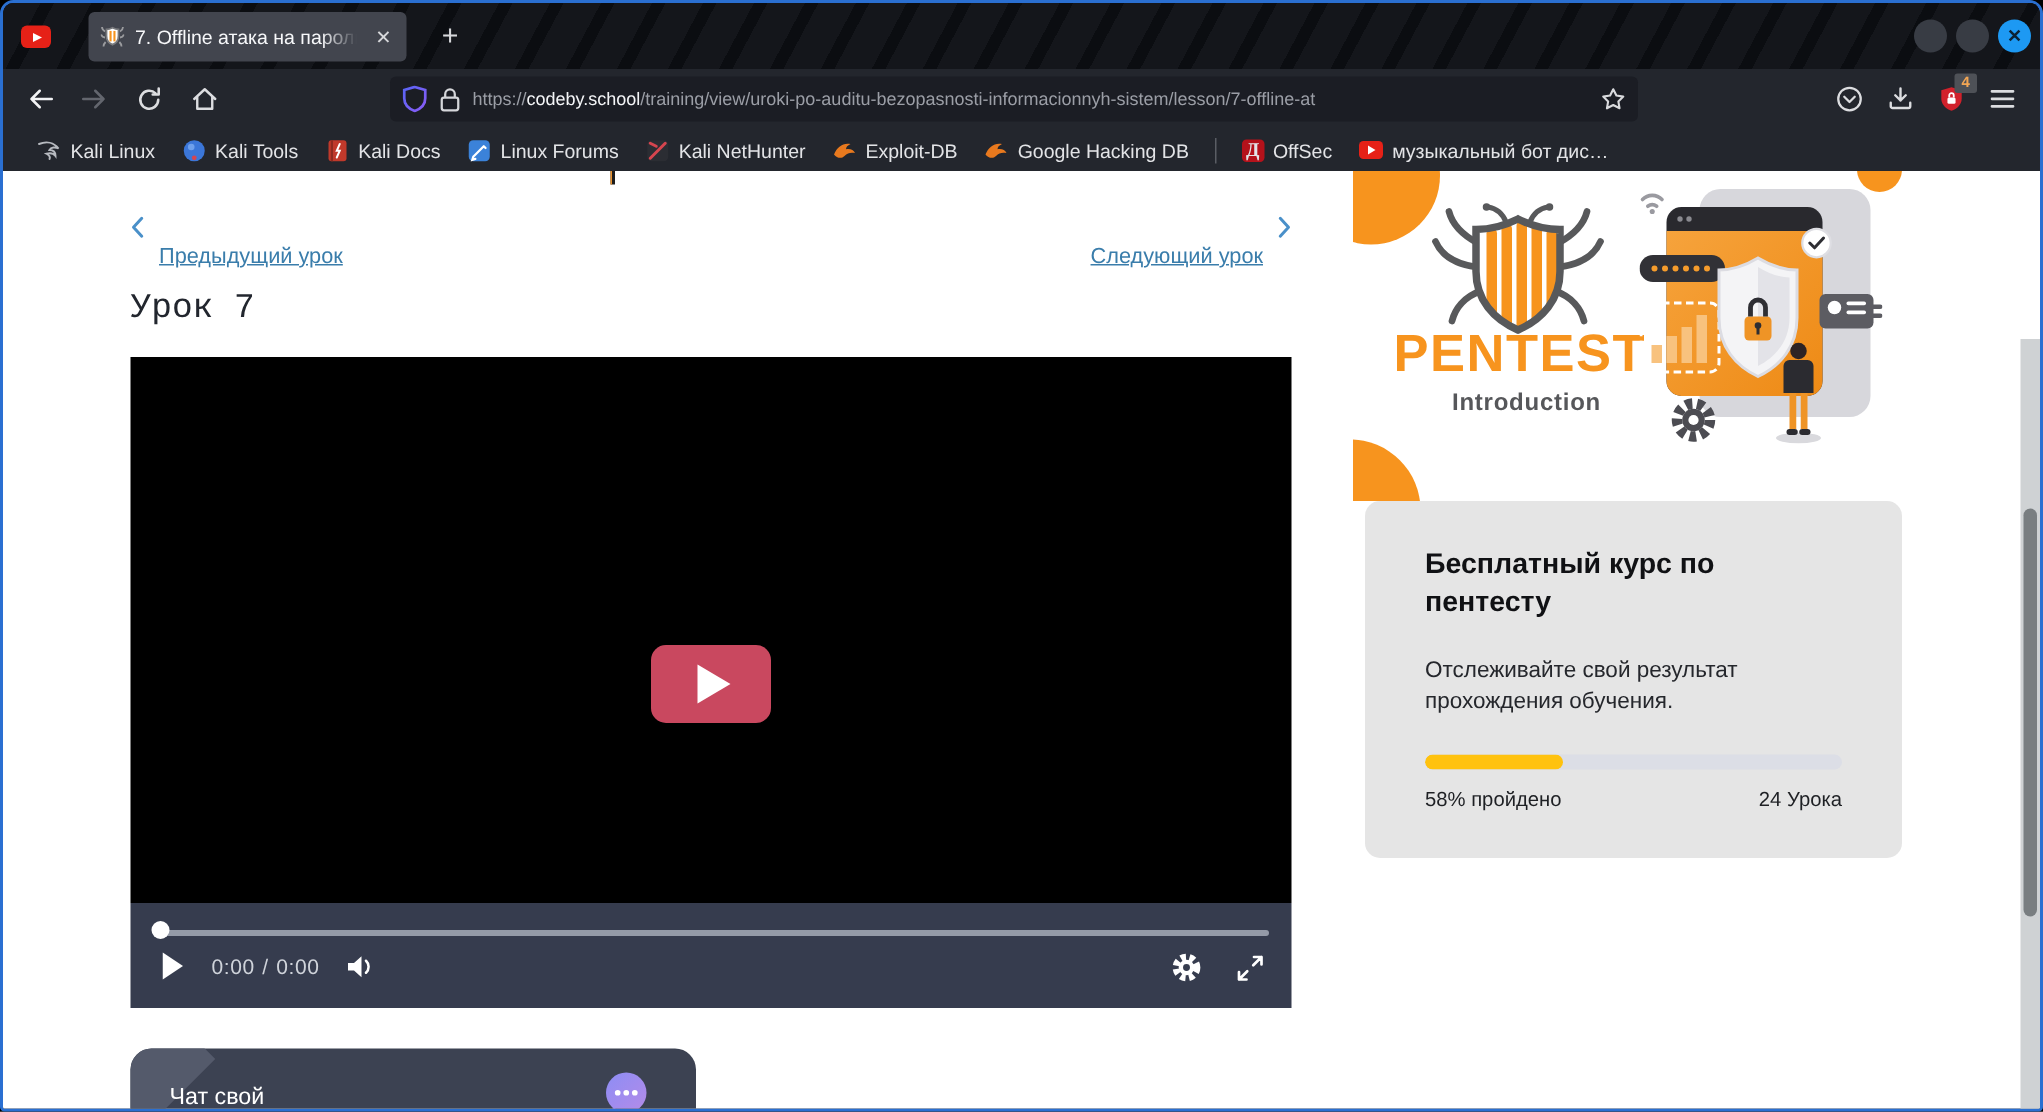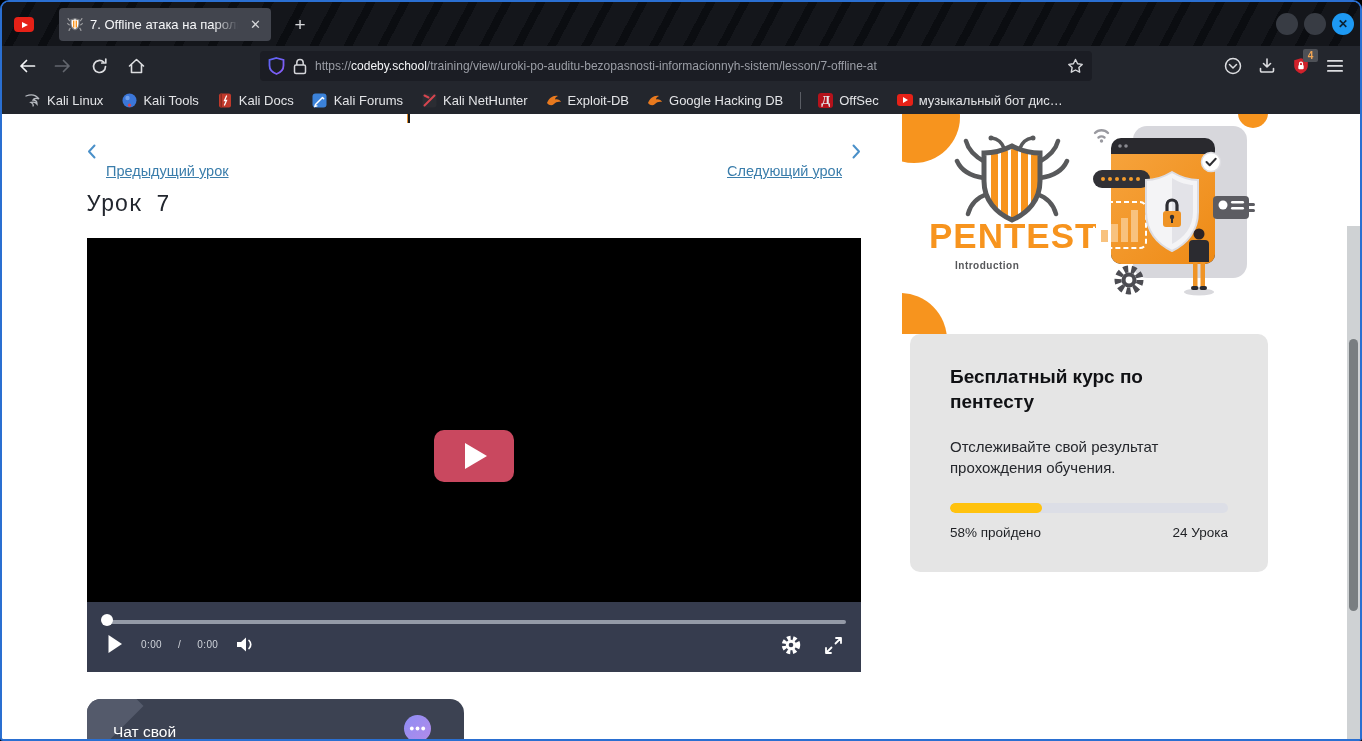--- a/index.html
+++ b/index.html
@@ -68,38 +68,38 @@
 
   .player { position:absolute; left:85px; top:124px; width:774px; height:434px; }
   .video-screen { position:absolute; left:0; top:0; width:774px; height:364px; background:#000; }
   .big-play { position:absolute; left:347px; top:192px; width:80px; height:52px; border-radius:10px;
     background:#c9485f; display:flex; align-items:center; justify-content:center; }
   .big-play::after { content:""; border-left:22px solid #fff; border-top:13px solid transparent; border-bottom:13px solid transparent; margin-left:4px; }
   .controls { position:absolute; left:0; top:364px; width:774px; height:70px; background:#363c4e; }
   .seek-track { position:absolute; left:19px; top:18px; width:740px; height:4px; border-radius:2px; background:#949aa7; }
   .seek-handle { position:absolute; left:14px; top:12px; width:12px; height:12px; border-radius:50%; background:#fff; }
   .ctrl-left { position:absolute; left:20px; top:32px; display:flex; align-items:center; gap:18px; }
-  .time { color:#cfd3da; font-size:10px; letter-spacing:.4px; display:flex; gap:16px; }
+  .time { color:#cfd3da; font-size:14px; letter-spacing:.4px; display:flex; gap:5px; }
   .ctrl-right { position:absolute; right:18px; top:32px; display:flex; align-items:center; gap:22px; }
 
   .chat-card { position:absolute; left:85px; top:585px; width:377px; height:120px; background:#3c4252;
     border-radius:14px 14px 0 0; overflow:hidden; }
   .chat-card::before { content:""; position:absolute; left:-28px; top:-28px; width:70px; height:70px;
     background:#545a6b; transform:rotate(45deg); }
   .chat-title { position:absolute; left:26px; top:24px; color:#fff; font-size:15.5px; }
   .chat-bubble { position:absolute; right:31px; top:15px; }
 
   
   .banner { position:absolute; left:900px; top:0; width:366px; height:220px; overflow:hidden; }
   .deco { position:absolute; border-radius:50%; background:#f7941e; }
   .deco-tl { left:-34px; top:-43px; width:92px; height:92px; }
   .deco-tr { left:336px; top:-16px; width:30px; height:30px; }
   .deco-bl { left:-49px; top:179px; width:94px; height:94px; }
   .brand-word { position:absolute; left:27px; top:102px; color:#f7941e; font-size:35px; font-weight:800; letter-spacing:1px; }
-  .brand-sub { position:absolute; left:53px; top:146px; color:#56575a; font-size:10px; font-weight:bold; letter-spacing:.5px; }
+  .brand-sub { position:absolute; left:66px; top:146px; color:#56575a; font-size:16px; font-weight:bold; letter-spacing:.5px; }
   .spider-logo { position:absolute; left:50px; top:20px; }
   .illustration { position:absolute; left:191px; top:4px; }
 
   .course-card { position:absolute; left:908px; top:220px; width:358px; height:238px; background:#e5e5e5; border-radius:10px; padding:30px 40px; }
   .course-card h3 { font-size:19px; font-weight:bold; color:#101114; line-height:1.33; width:250px; }
   .course-desc { margin-top:21px; font-size:15px; color:#25272c; line-height:1.4; width:260px; }
   .progress-track { margin-top:25px; width:278px; height:10px; border-radius:5px; background:#dcdee6; overflow:hidden; }
   .progress-fill { height:100%; border-radius:5px; background:#ffc20e; width:33%; }
   .progress-labels { margin-top:12px; width:278px; display:flex; justify-content:space-between; font-size:13.5px; color:#1e2024; }
 
@@ -241,21 +241,21 @@
         </span>
       <span>Kali Docs</span>
     </div>
     <div class="bm">
       <span class="bm-ico">
           <svg width="15" height="15" viewBox="0 0 15 15">
             <rect x="0.5" y="0.5" width="14" height="14" rx="3" fill="#3b82d9"></rect>
             <path d="M3.5 11.5 L10.5 4.5 M10.5 4.5 l1.2 1.2 M3.5 11.5 l-.6 2 2-.6" stroke="#fff" stroke-width="1.5" fill="none" stroke-linecap="round"></path>
           </svg>
         </span>
-      <span>Kali Forums</span>
+      <span>Linux Forums</span>
     </div>
     <div class="bm">
       <span class="bm-ico">
           <svg width="15" height="15" viewBox="0 0 15 15">
             <rect x="0.5" y="0.5" width="14" height="14" rx="3" fill="#2b2d33"></rect>
             <path d="M2.5 12.5 L12.5 2.5 M2.5 2.5 l4 2" stroke="#d6454f" stroke-width="2" stroke-linecap="round"></path>
           </svg>
         </span>
       <span>Kali NetHunter</span>
     </div>

